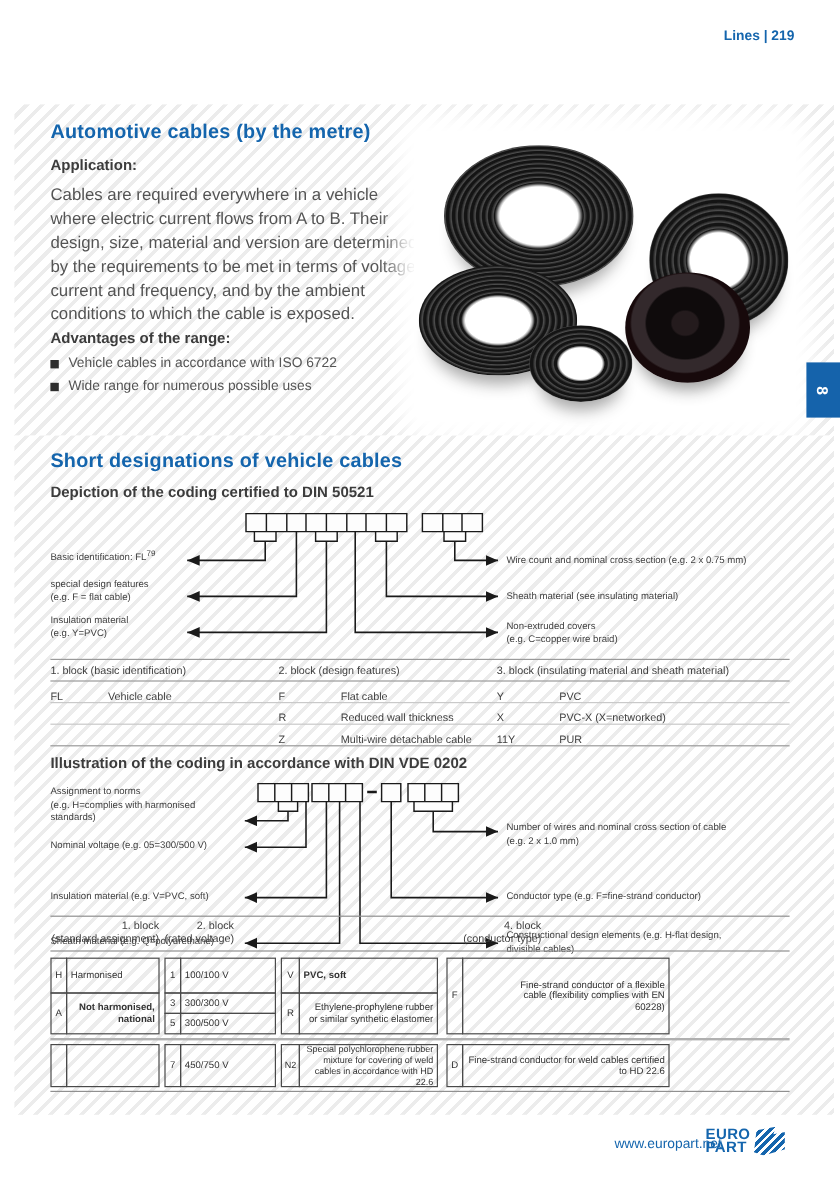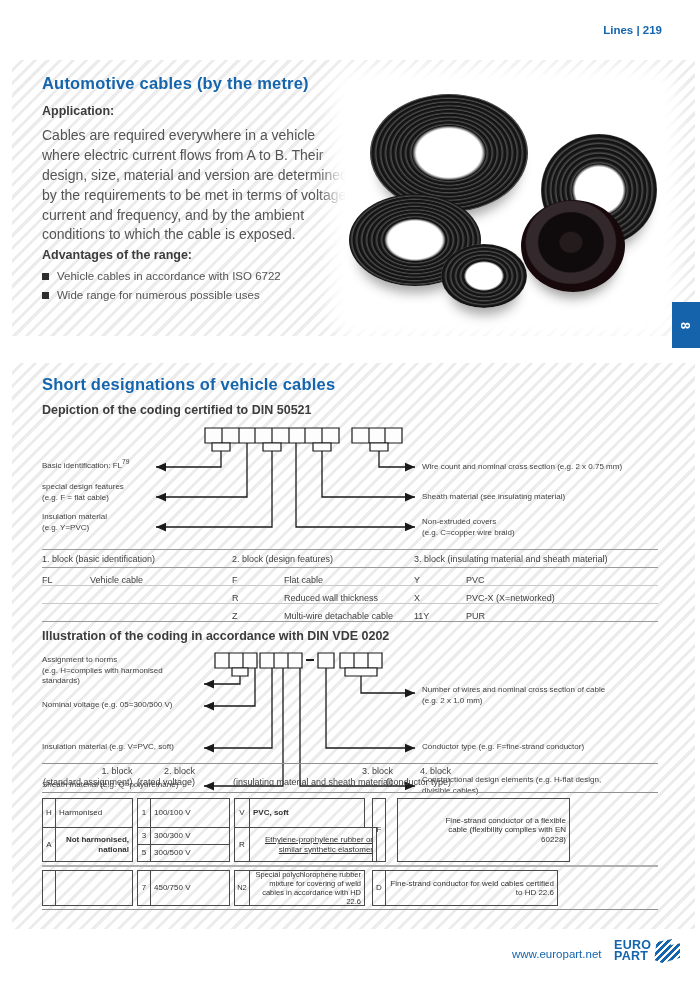--- a/index.html
+++ b/index.html
@@ -6,21 +6,21 @@
   body{
     width:700px;height:990px;position:relative;background:#ffffff;
     font-family:"Liberation Sans","DejaVu Sans",sans-serif;color:#4a4a4a;
     overflow:hidden;
   }
   .page-ref{position:absolute;top:24px;right:38px;font-size:11.5px;font-weight:bold;color:#1465ad;}
   .card{
     position:absolute;left:12px;width:683px;
     background:repeating-linear-gradient(135deg,#ffffff 0px,#ffffff 6px,#ececec 6px,#ececec 9px);
   }
-  #card1{top:60px;height:276px;}
+  #card1{top:87px;height:276px;}
   #card2{top:363px;height:566px;}
   .card-title{position:absolute;left:30px;font-size:16.5px;font-weight:bold;color:#1465ad;letter-spacing:.2px;}
   .sub-head{position:absolute;left:30px;font-size:12.5px;font-weight:bold;color:#3c3c3c;}
   .body-text{position:absolute;left:30px;font-size:14px;line-height:1.42;color:#545454;}
   .adv-item{display:flex;align-items:flex-start;margin-bottom:7px;font-size:11.5px;color:#545454;}
   .sq{width:7px;height:7px;background:#2e2e2e;margin:3px 8px 0 0;flex:0 0 auto;}
   
   .photo{position:absolute;left:333px;top:22px;width:318px;height:242px;background:#ffffff;border-radius:10px;box-shadow:0 0 18px 14px #ffffff;}
   .coil{position:absolute;border-radius:50%;
     background:
@@ -61,21 +61,21 @@
   #table2{position:absolute;left:30px;top:400px;width:616px;height:150px;text-align:right;}
   .t2-headrow{position:absolute;left:0;top:0;width:616px;height:28px;border-top:1px solid #909090;border-bottom:1px solid #909090;}
   .t2-h{position:absolute;top:2px;font-size:9px;line-height:11px;color:#3f3f3f;white-space:nowrap;}
   .cell{position:absolute;border:1px solid #4a4a4a;font-size:8px;line-height:9.5px;color:#333;
     display:flex;align-items:center;box-sizing:border-box;padding:1px 3px;}
   .code{justify-content:center;padding:0;}
   .t2-sep{position:absolute;left:0;width:616px;height:2px;background:#b0b0b0;}
   .t2-bottom{position:absolute;left:0;width:616px;border-bottom:1px solid #909090;}
   
   .footer-link{position:absolute;left:512px;top:948px;font-size:11.5px;color:#1465ad;text-decoration:none;}
-  .logo{position:absolute;left:614px;top:939px;display:flex;align-items:center;}
+  .logo{position:absolute;left:588px;top:939px;display:flex;align-items:center;}
   .logo-text{font-size:12.5px;font-weight:900;color:#1465ad;line-height:11px;letter-spacing:.3px;}
   .logo-mark{width:26px;height:24px;margin-left:3px;
     background:repeating-linear-gradient(135deg,#1465ad 0 3px,#ffffff 3px 5px);
     clip-path:polygon(8% 12%, 70% 0, 62% 26%, 100% 18%, 100% 78%, 30% 100%, 0 88%);}
   line,polyline,rect{vector-effect:non-scaling-stroke;}
 </style>
 </head>
 <body>
 
 <div class="page-ref">Lines | 219</div>
@@ -245,24 +245,20 @@
   <div id="table2">
     <div class="t2-headrow">
       <div class="t2-h" style="left:1px;">
         <div>1. block</div>
           <div>(standard assignment)</div>
       </div>
       <div class="t2-h" style="left:95px;">
         <div>2. block</div>
           <div>(rated voltage)</div>
       </div>
-      <div class="t2-h" style="left:191px;">
-        <div>3. block</div>
-          <div>(insulating material and sheath material)</div>
-      </div>
       <div class="t2-h" style="left:344px;">
         <div>4. block</div>
           <div>(conductor type)</div>
       </div>
     </div>
 
     <div class="cell code" style="left:0;top:35px;width:14px;height:30px;">H</div>
     <div class="cell" style="left:13px;top:35px;width:78px;height:30px;">Harmonised</div>
     <div class="cell code" style="left:0;top:64px;width:14px;height:35px;">A</div>
     <div class="cell" style="left:13px;top:64px;width:78px;height:35px;font-weight:bold;">Not harmonised, national</div>
@@ -274,26 +270,26 @@
     <div class="cell code" style="left:95px;top:64px;width:14px;height:18px;">3</div>
     <div class="cell" style="left:108px;top:64px;width:80px;height:18px;">300/300 V</div>
     <div class="cell code" style="left:95px;top:81px;width:14px;height:18px;">5</div>
     <div class="cell" style="left:108px;top:81px;width:80px;height:18px;">300/500 V</div>
     <div class="cell code" style="left:95px;top:107px;width:14px;height:36px;">7</div>
     <div class="cell" style="left:108px;top:107px;width:80px;height:36px;">450/750 V</div>
 
     <div class="cell code" style="left:192px;top:35px;width:16px;height:30px;">V</div>
     <div class="cell" style="left:207px;top:35px;width:116px;height:30px;font-weight:bold;">PVC, soft</div>
     <div class="cell code" style="left:192px;top:64px;width:16px;height:35px;">R</div>
-    <div class="cell" style="left:207px;top:64px;width:128px;height:35px;text-decoration:underline;">Ethylene-prophylene rubber or similar synthetic elastomer</div>
+    <div class="cell" style="left:207px;top:64px;width:116px;height:35px;">Ethylene-prophylene rubber or similar synthetic elastomer</div>
     <div class="cell code" style="left:192px;top:107px;width:16px;height:36px;font-size:7.5px;">N2</div>
     <div class="cell" style="left:207px;top:107px;width:116px;height:36px;font-size:7.5px;line-height:9px;">Special polychlorophene rubber mixture for covering of weld cables in accordance with HD 22.6</div>
 
     <div class="cell code" style="left:330px;top:35px;width:14px;height:64px;">F</div>
-    <div class="cell" style="left:355px;top:35px;width:173px;height:64px;padding-left:36px;">Fine-strand conductor of a flexible cable (flexibility complies with EN 60228)</div>
+    <div class="cell" style="left:343px;top:35px;width:173px;height:64px;padding-left:36px;">Fine-strand conductor of a flexible cable (flexibility complies with EN 60228)</div>
     <div class="cell code" style="left:330px;top:107px;width:14px;height:36px;">D</div>
     <div class="cell" style="left:343px;top:107px;width:173px;height:36px;">Fine-strand conductor for weld cables certified to HD 22.6</div>
 
     <div class="t2-sep" style="top:102px;"></div>
     <div class="t2-bottom" style="top:146px;"></div>
   </div>
 </div>
 
 <a class="footer-link" href="#">www.europart.net</a>
 <div class="logo">

